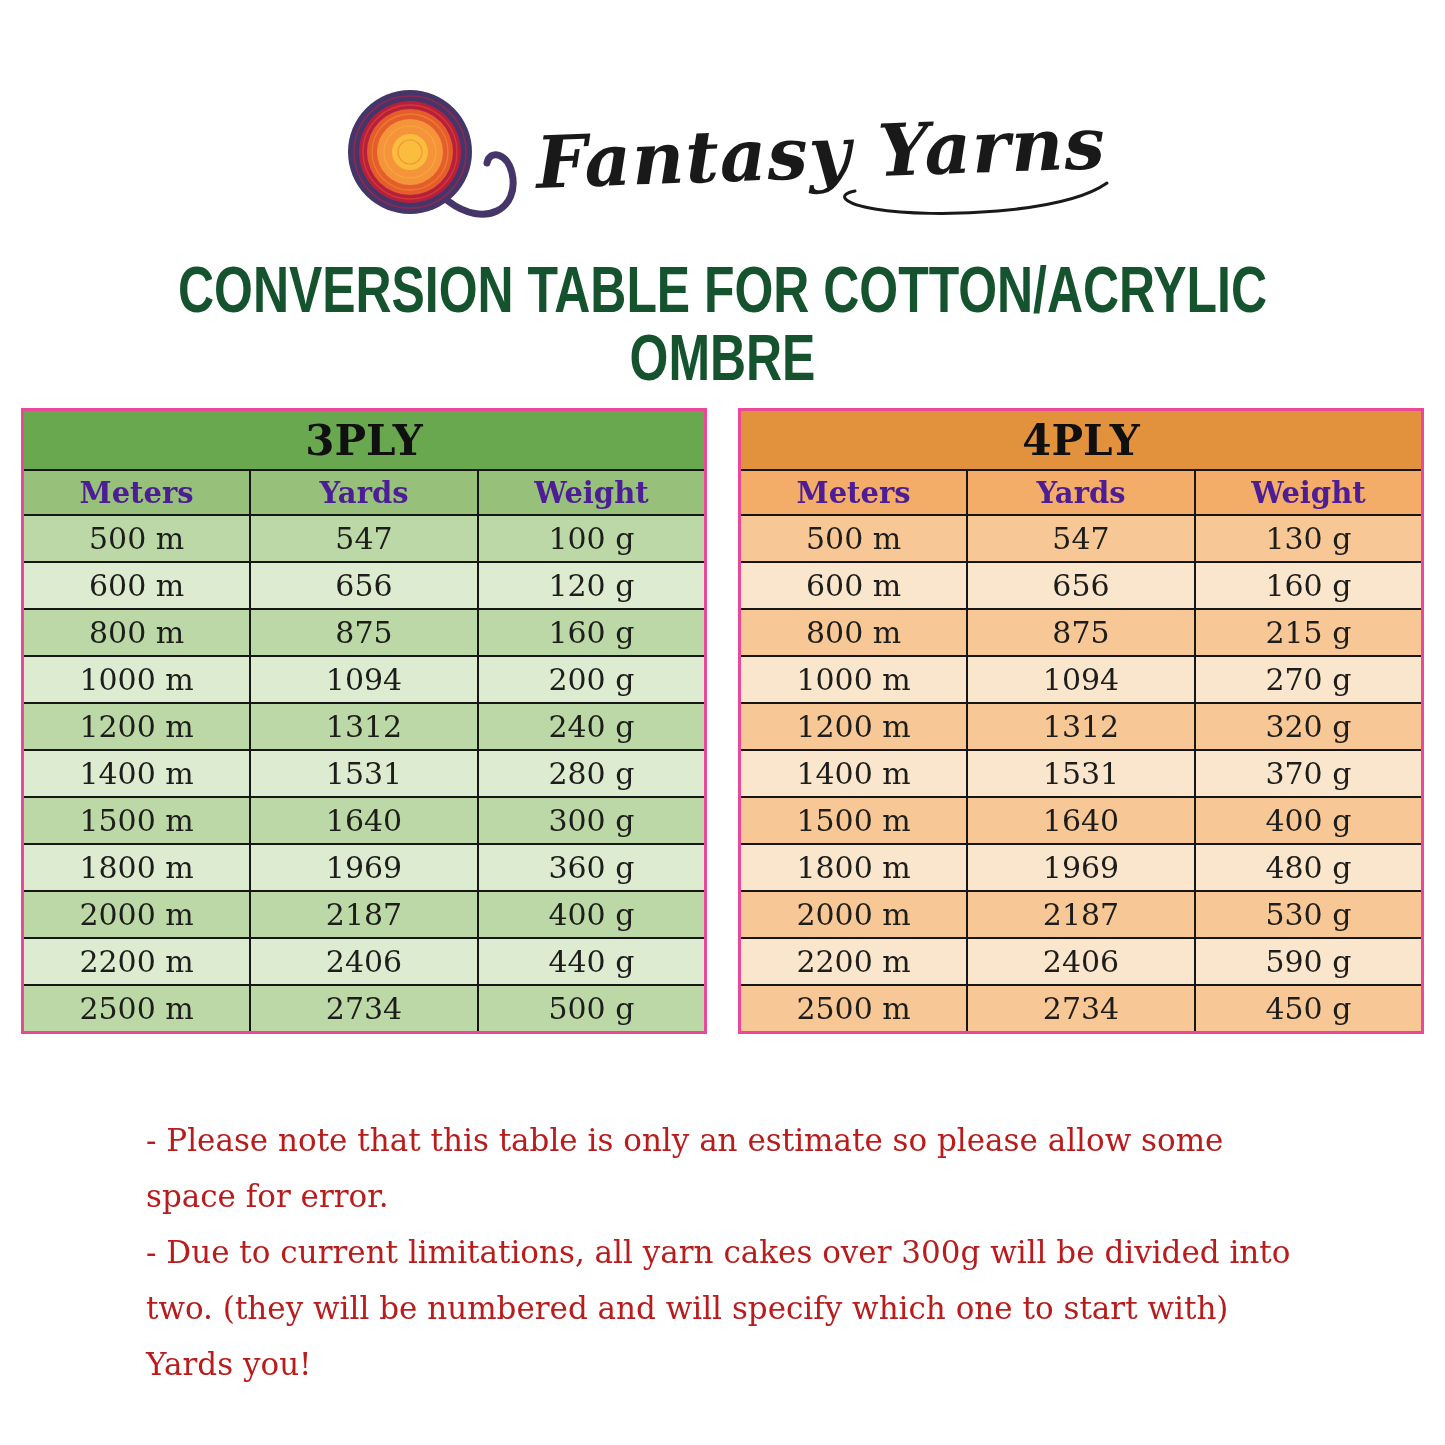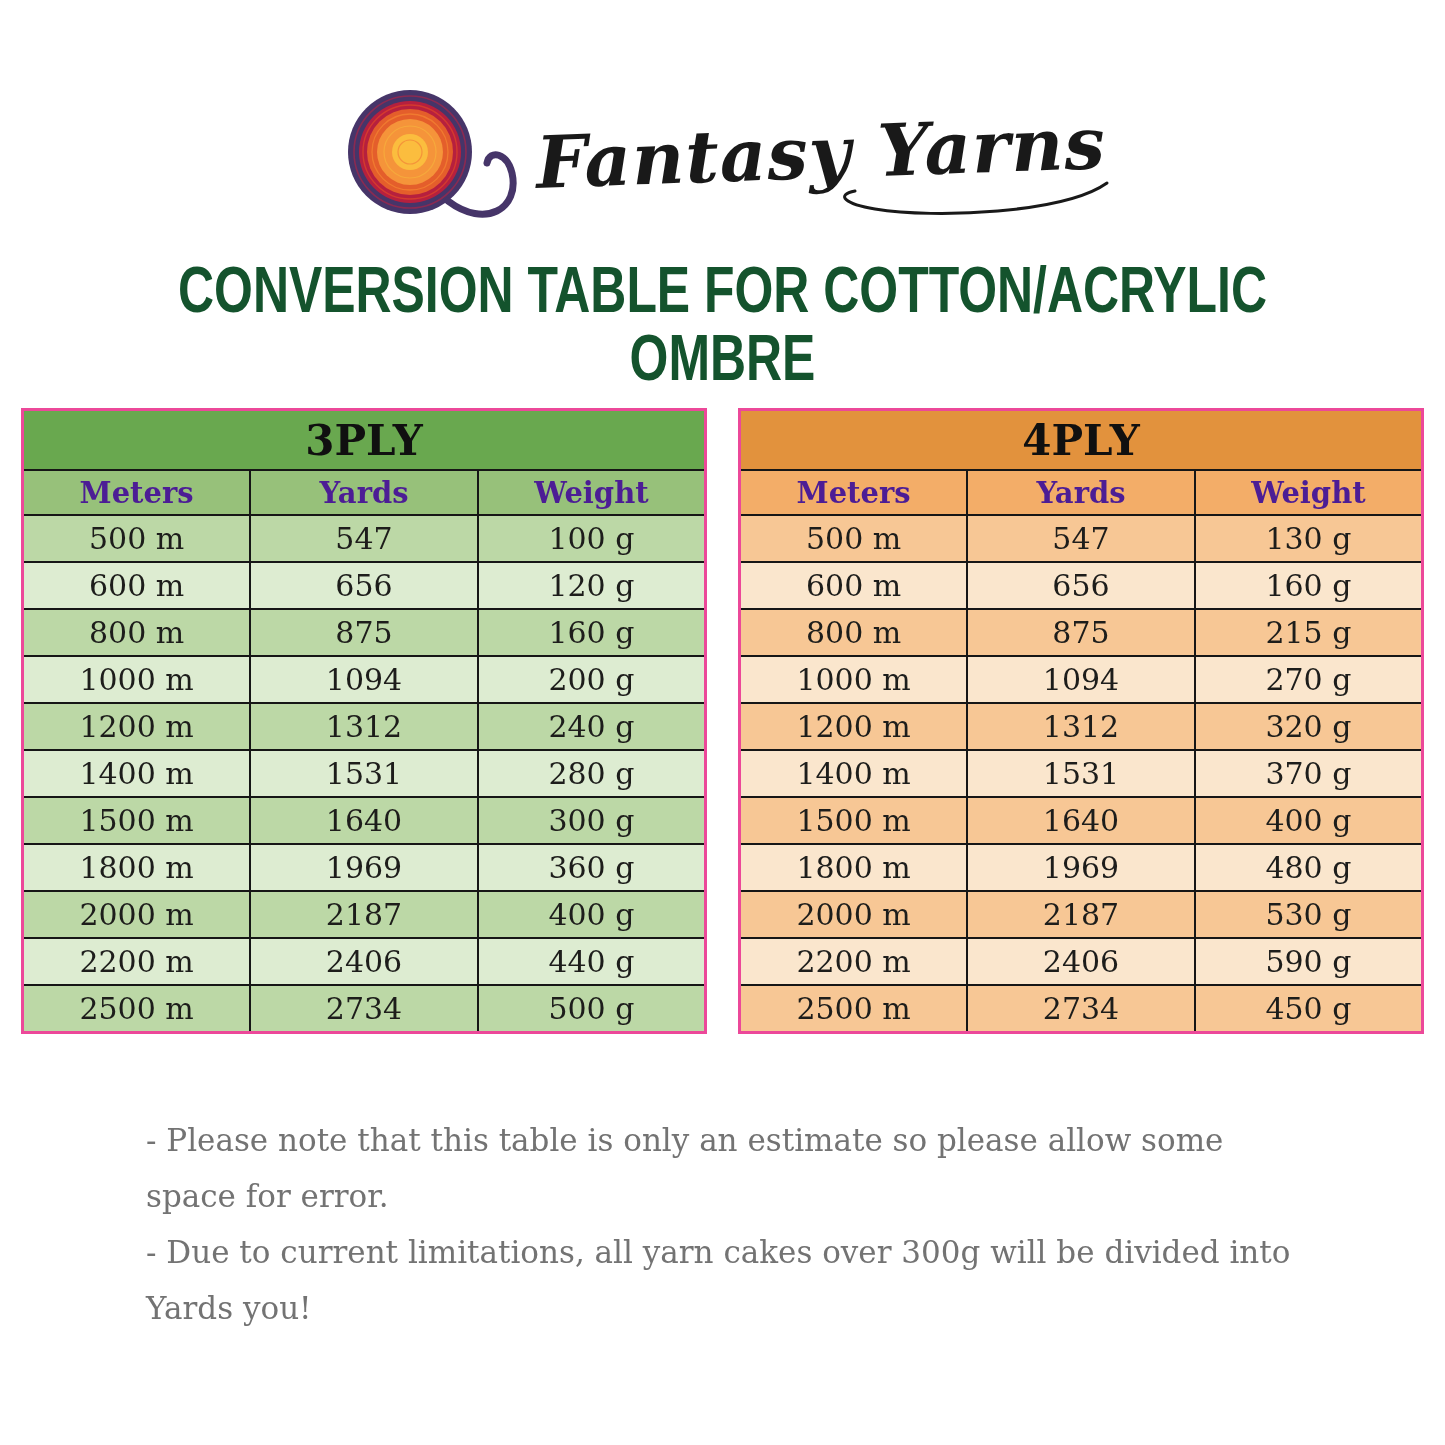--- a/index.html
+++ b/index.html
@@ -116,21 +116,21 @@
 
   
   .notes {
     position: absolute;
     top: 1112px;
     left: 146px;
     right: 90px;
     font-family: "DejaVu Serif", serif;
     font-size: 31px;
     line-height: 56px;
-    color: #737373;
+    color: #b91c1c;
   }
   .note-line { white-space: nowrap; }
 </style>
 </head>
 <body>
 
 <div class="page">
 
   <header class="logo">
     <svg class="ball-svg" viewBox="0 0 190 150" aria-hidden="true">
@@ -300,16 +300,17 @@
           </tr>
         </tbody>
     </table>
 
   </div>
 
   <footer class="notes">
       <div class="note-line">- Please note that this table is only an estimate so please allow some</div>
       <div class="note-line">space for error.</div>
       <div class="note-line">- Due to current limitations, all yarn cakes over 300g will be divided into</div>
+      <div class="note-line">two. (they will be numbered and will specify which one to start with)</div>
       <div class="note-line">Yards you!</div>
     </footer>
 
 </div>
 
 </body></html>

